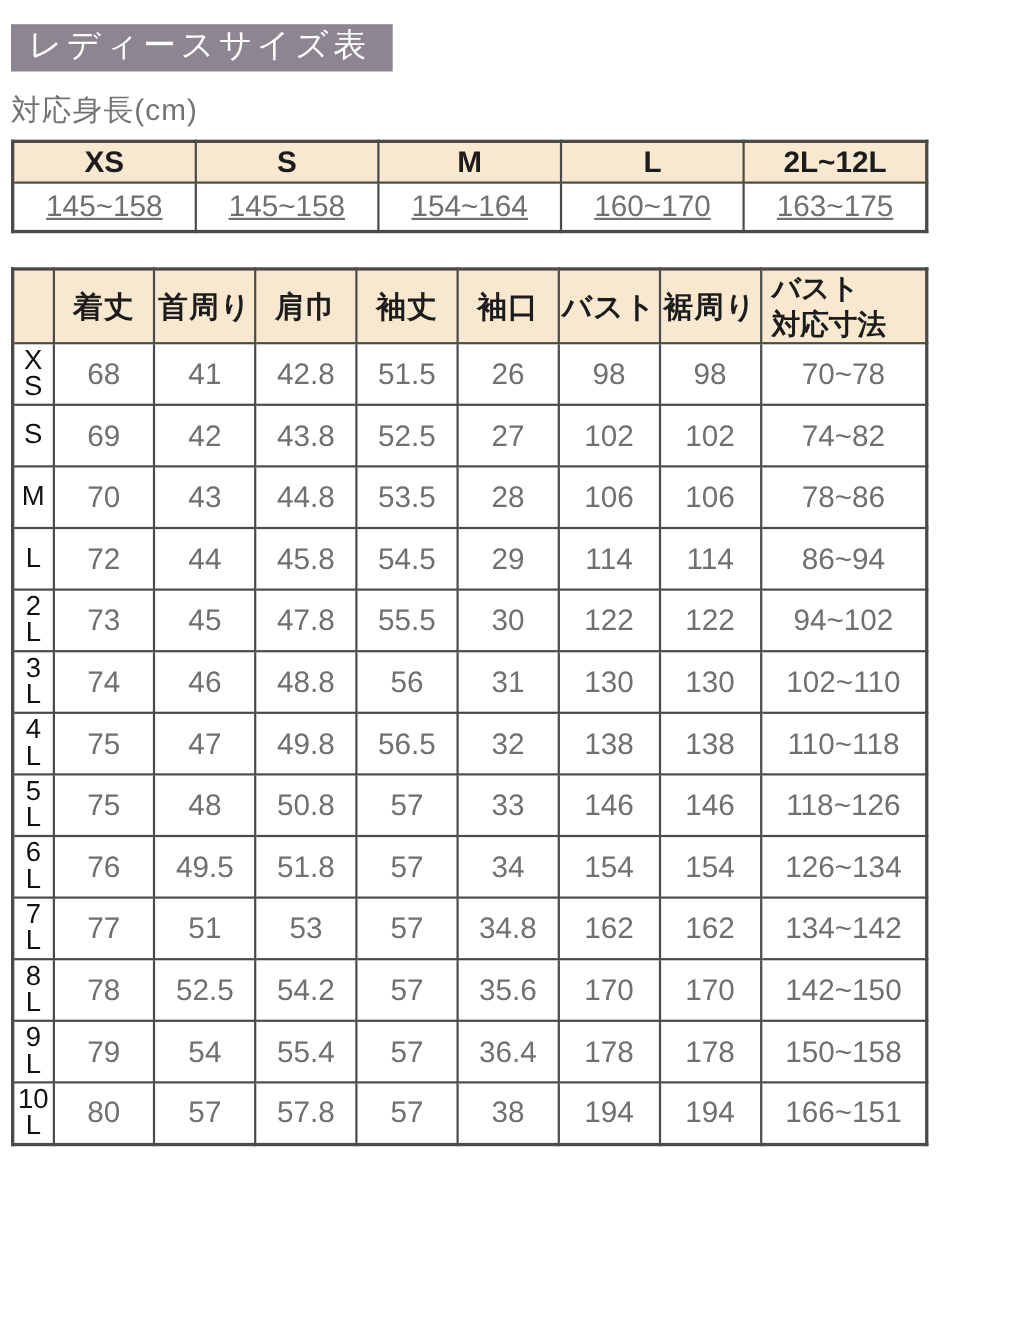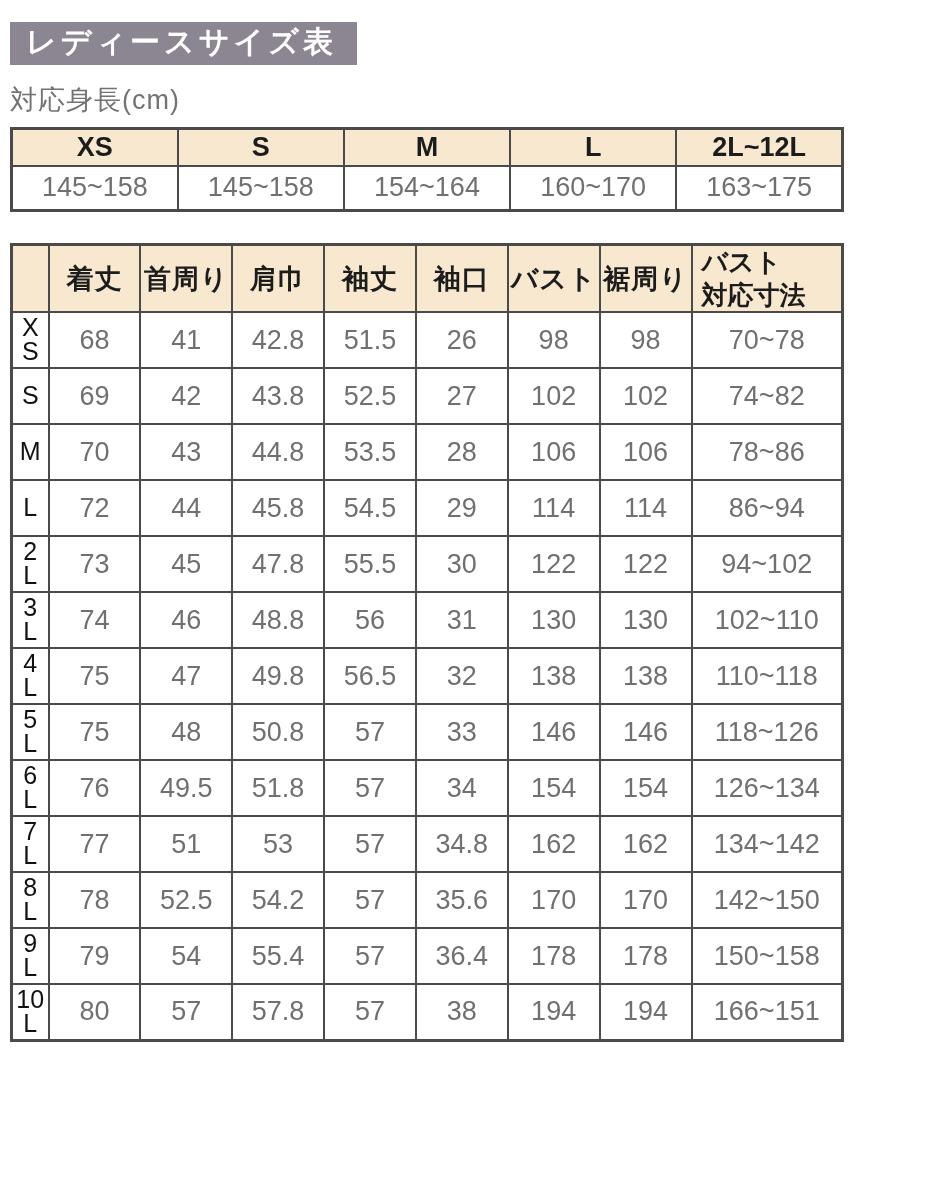--- a/index.html
+++ b/index.html
@@ -16,21 +16,21 @@
     font-family: "Liberation Sans", "DejaVu Sans", sans-serif;
   }
   body { width: 940px; height: 1200px; overflow: hidden; }
   .page { padding: 22px 10px 0 10px; }
 
   .title-banner {
     display: inline-block;
     background: var(--title-bg);
     color: #ffffff;
     font-size: 30px;
-    font-weight: bold;
+    font-weight: normal;
     letter-spacing: 4px;
     line-height: 1;
     padding: 5px 20px 8px 16px;
   }
 
   .subtitle {
     font-size: 27px;
     font-weight: normal;
     color: #737373;
     letter-spacing: 1px;
@@ -56,20 +56,21 @@
     height: 37px;
     font-size: 27px;
     font-weight: 600;
     color: var(--heading-text);
   }
   .height-table td {
     height: 45px;
     font-size: 27px;
     color: var(--number-text);
     background: #ffffff;
+    text-decoration: underline;
   }
 
   
   .size-table { margin-top: 31px; border-radius: 14px; }
   .size-table th.col-h {
     background: var(--header-bg);
     height: 67px;
     font-size: 27px;
     font-weight: 700;
     color: var(--heading-text);

